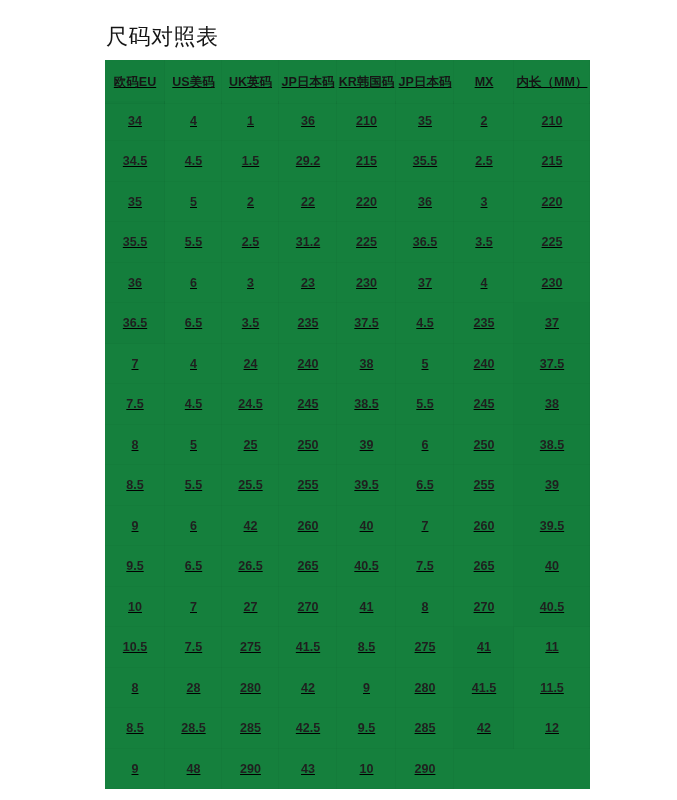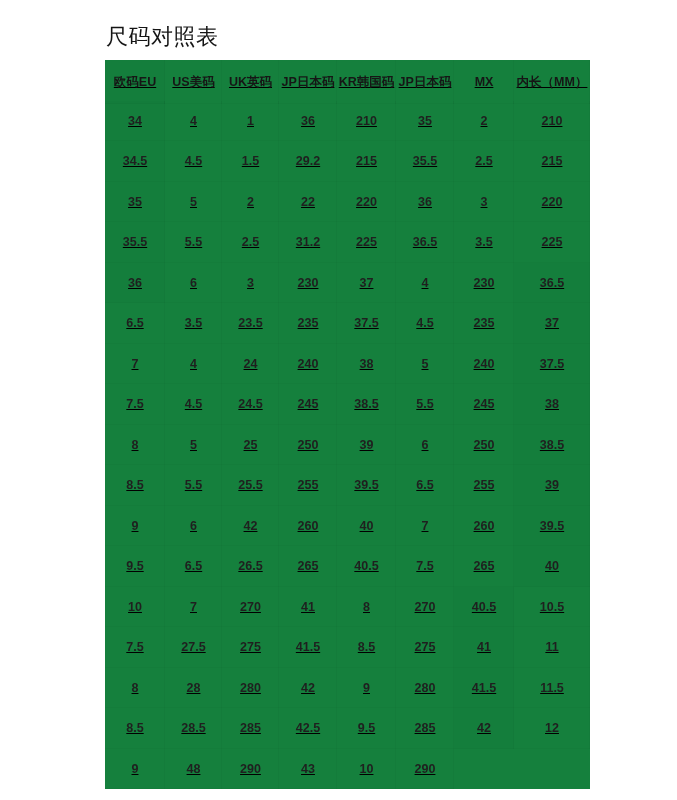--- a/index.html
+++ b/index.html
@@ -98,28 +98,28 @@
       <div class="cell">5.5</div>
       <div class="cell">2.5</div>
       <div class="cell">31.2</div>
       <div class="cell">225</div>
       <div class="cell">36.5</div>
       <div class="cell">3.5</div>
       <div class="cell">225</div>
       <div class="cell first-col">36</div>
       <div class="cell">6</div>
       <div class="cell">3</div>
+      <div class="cell">23</div>
       <div class="cell">230</div>
       <div class="cell">37</div>
       <div class="cell">4</div>
       <div class="cell">230</div>
       <div class="cell first-col">36.5</div>
       <div class="cell">6.5</div>
       <div class="cell">3.5</div>
-      <div class="cell">23.5</div>
       <div class="cell">235</div>
       <div class="cell">37.5</div>
       <div class="cell">4.5</div>
       <div class="cell">235</div>
       <div class="cell first-col">37</div>
       <div class="cell">7</div>
       <div class="cell">4</div>
       <div class="cell">24</div>
       <div class="cell">240</div>
       <div class="cell">38</div>
@@ -161,28 +161,28 @@
       <div class="cell">9.5</div>
       <div class="cell">6.5</div>
       <div class="cell">26.5</div>
       <div class="cell">265</div>
       <div class="cell">40.5</div>
       <div class="cell">7.5</div>
       <div class="cell">265</div>
       <div class="cell first-col">40</div>
       <div class="cell">10</div>
       <div class="cell">7</div>
+      <div class="cell">27</div>
       <div class="cell">270</div>
       <div class="cell">41</div>
       <div class="cell">8</div>
       <div class="cell">270</div>
       <div class="cell first-col">40.5</div>
       <div class="cell">10.5</div>
       <div class="cell">7.5</div>
-      <div class="cell">27.5</div>
       <div class="cell">275</div>
       <div class="cell">41.5</div>
       <div class="cell">8.5</div>
       <div class="cell">275</div>
       <div class="cell first-col">41</div>
       <div class="cell">11</div>
       <div class="cell">8</div>
       <div class="cell">28</div>
       <div class="cell">280</div>
       <div class="cell">42</div>

